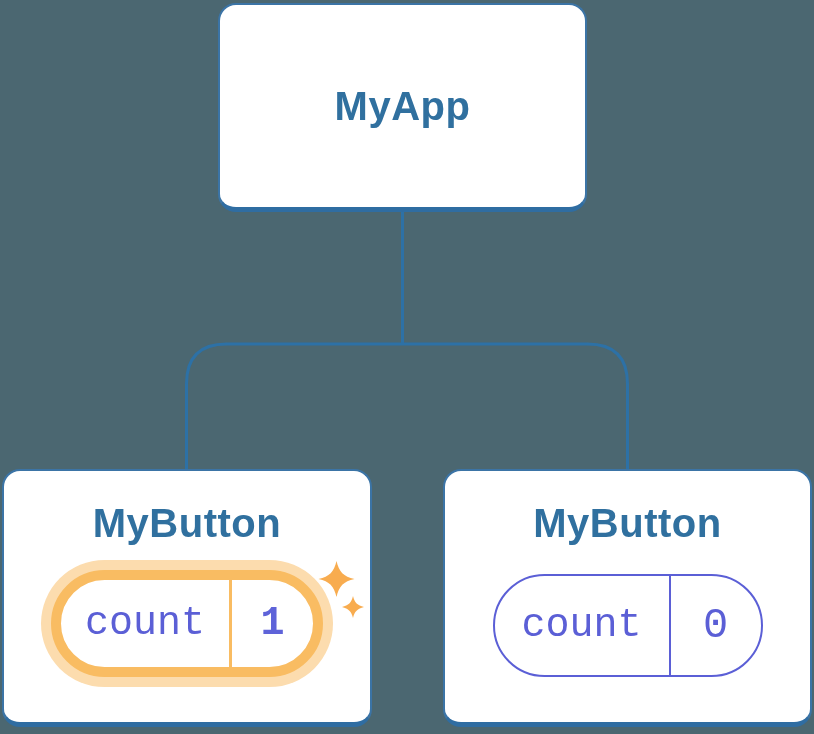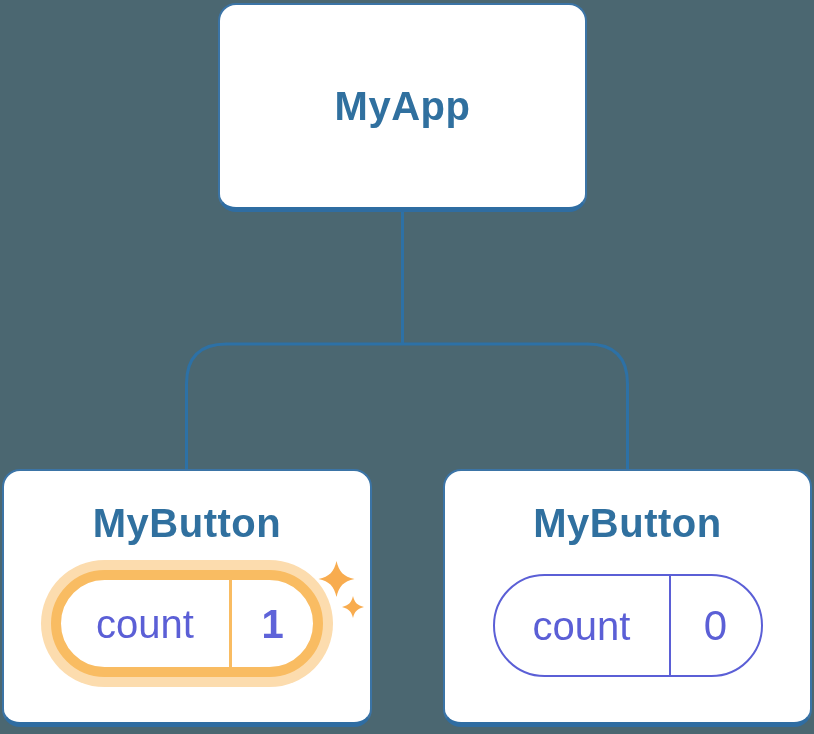--- a/index.html
+++ b/index.html
@@ -68,20 +68,21 @@
     background: #FFFFFF;
     position: relative;
     z-index: 1;
   }
   .pill-key, .pill-value {
     display: flex;
     align-items: center;
     justify-content: center;
     font-size: 40px;
     line-height: 1;
+    font-family: Liberation Mono, monospace;
   }
   .pill-orange {
     margin-top: 23px;
     width: 272px;
     height: 107px;
     border: 10px solid var(--highlight-orange, #F9BC62);
     box-shadow: 0 0 0 10px var(--highlight-halo, #FCDCAE);
   }
   .pill-orange .pill-key {
     width: 168px;

